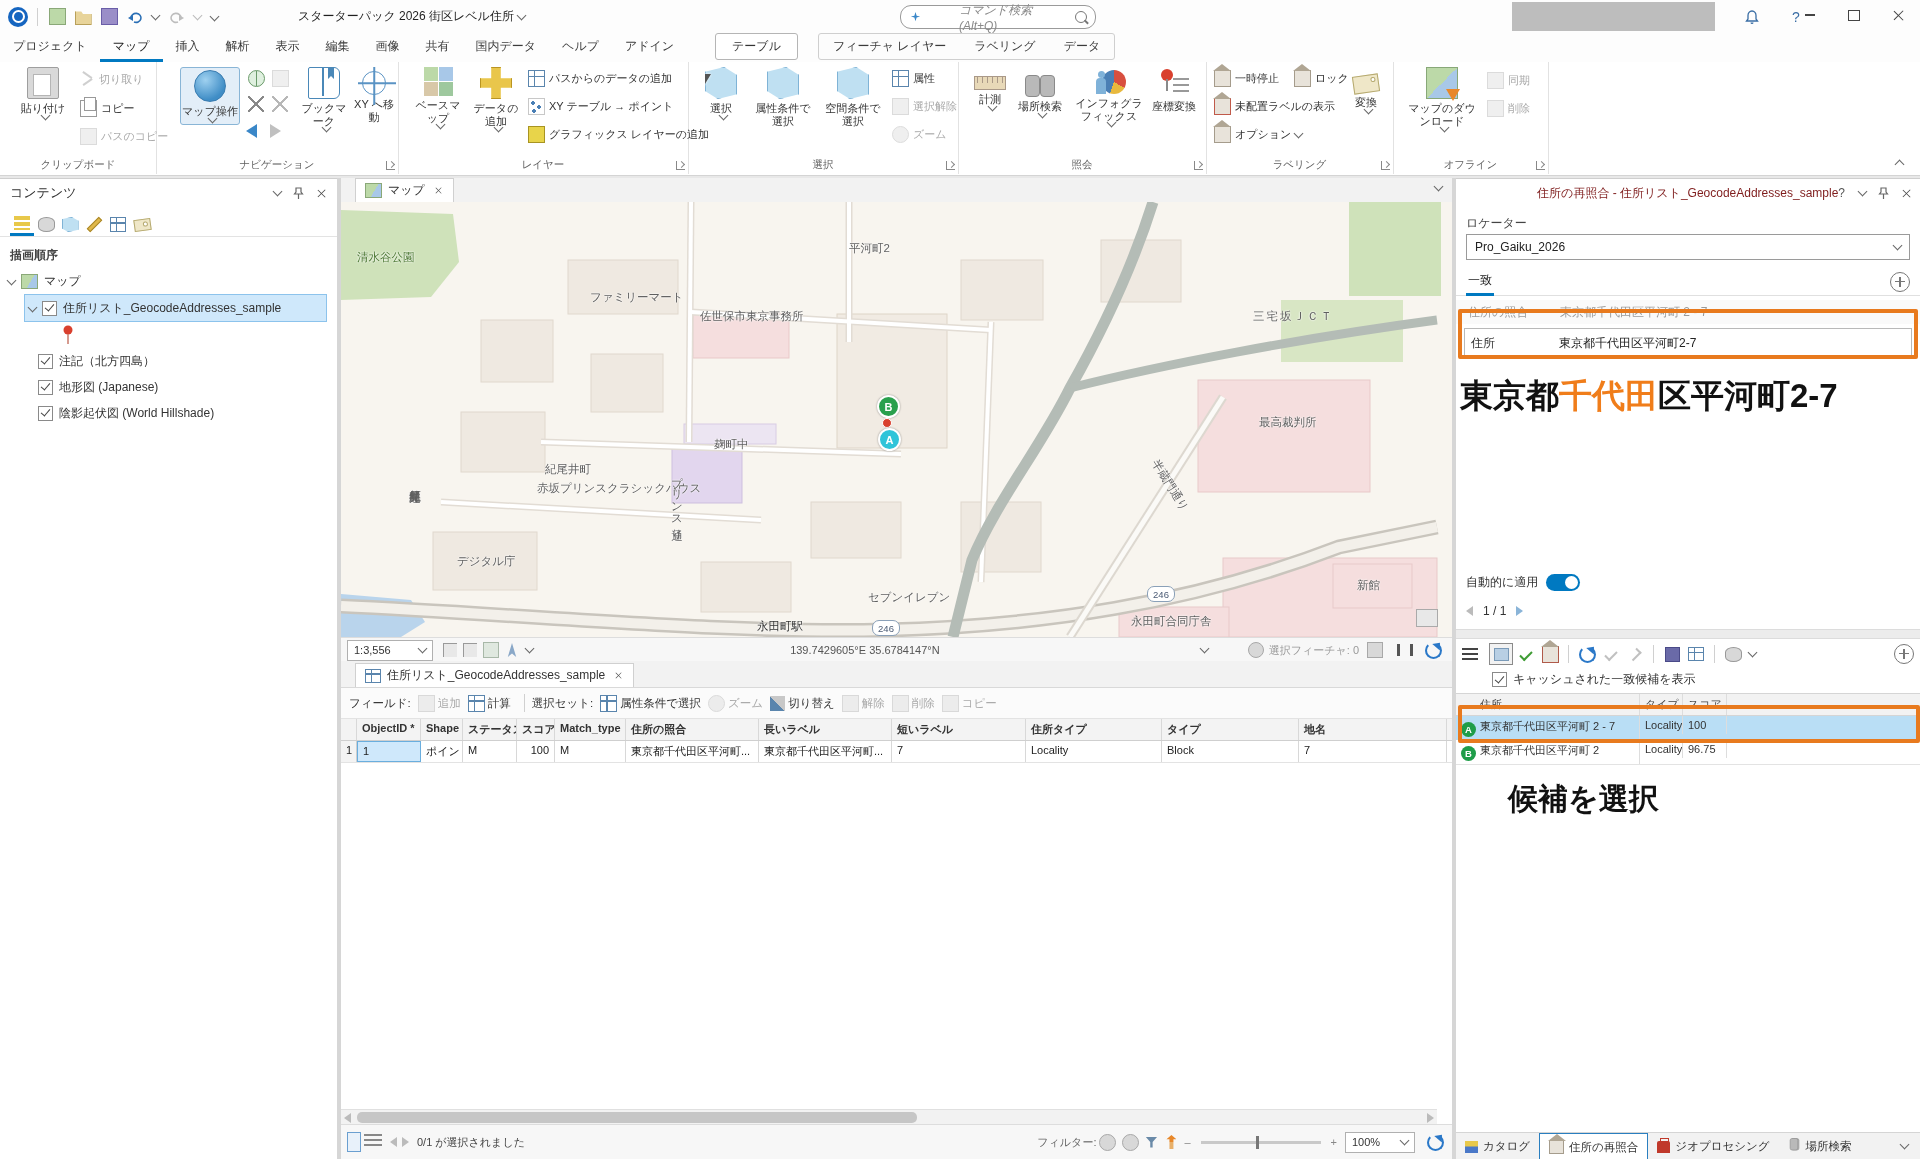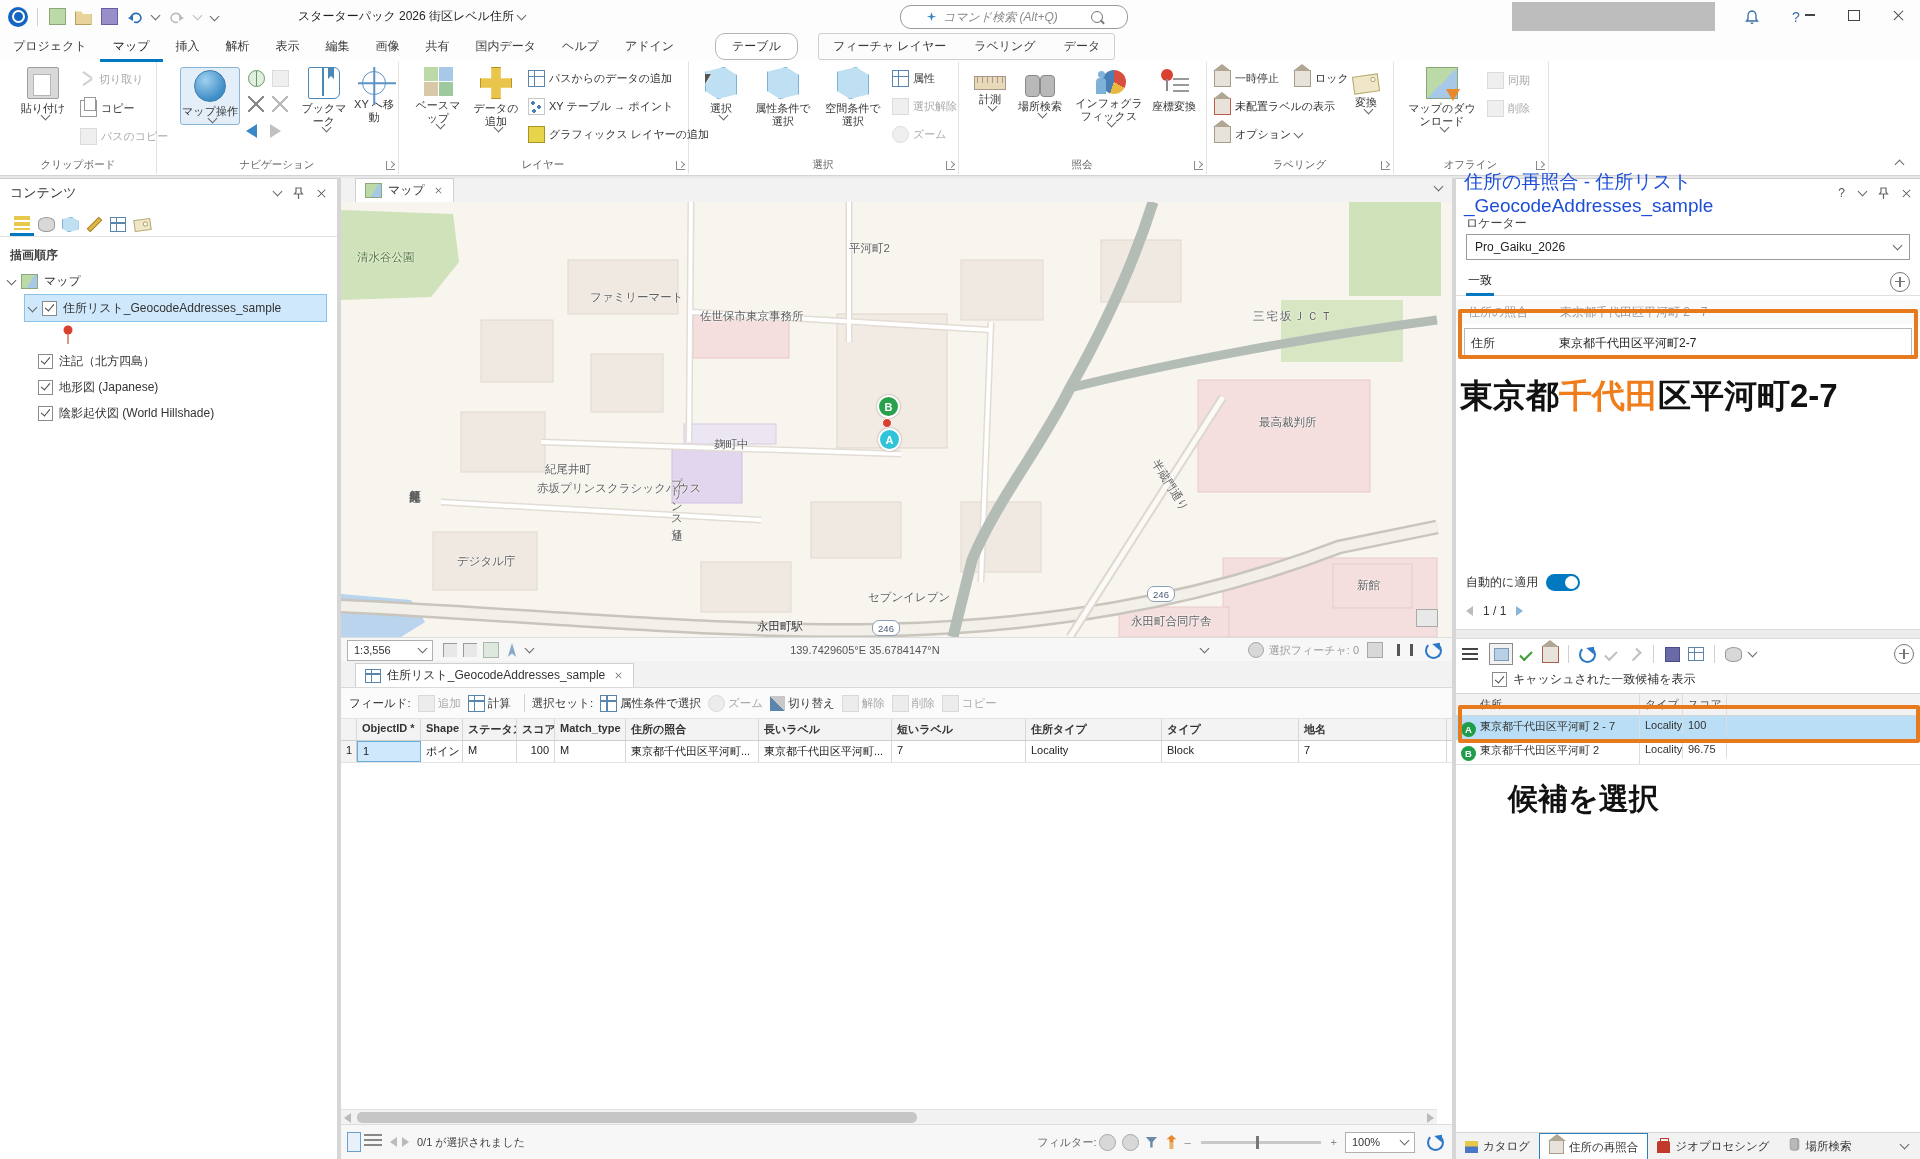--- a/index.html
+++ b/index.html
@@ -10,21 +10,21 @@
   .dis{color:#a9a9a9 !important;}
   .dis .icb{opacity:.4;}
   
   #titlebar{left:0;top:0;width:1920px;height:33px;background:#fdfdfd;}
   .qicon{width:20px;height:18px;margin:0 3px;display:flex;align-items:center;justify-content:center;}
   .logo{width:20px;height:20px;border-radius:50%;background:#1565c0;display:flex;align-items:center;justify-content:center;}
   .logo::after{content:"";width:9px;height:9px;border:2.5px solid #fff;border-radius:50%;}
   .vdiv{width:1px;height:18px;background:#d0d0d0;margin:0 6px;}
   .chv{display:inline-block;width:6px;height:6px;border-right:1.4px solid #666;border-bottom:1.4px solid #666;transform:rotate(45deg);margin-left:4px;margin-top:-3px;}
   .chv.up{transform:rotate(-135deg);margin-top:3px;}
-  .searchpill{width:178px;height:22px;border:1px solid #9a9a9a;border-radius:11px;background:#fff;display:flex;align-items:center;padding:0 24px;color:#8a8a8a;font-style:italic;}
+  .searchpill{width:178px;height:22px;border:1px solid #9a9a9a;border-radius:11px;background:#fff;display:flex;align-items:center;padding:0 8px;color:#8a8a8a;font-style:italic;gap:32px;}
   .mag{width:10px;height:10px;border:1.5px solid #777;border-radius:50%;position:relative;display:inline-block;}
   .mag::after{content:"";position:absolute;width:5px;height:1.5px;background:#777;left:8px;top:9px;transform:rotate(45deg);}
   .winbtn{width:44px;height:30px;display:flex;align-items:center;justify-content:center;color:#444;}
   .minglyph{width:10px;height:1.5px;background:#444;}
   .maxglyph{width:10px;height:9px;border:1.2px solid #444;}
   .closeglyph{position:relative;width:11px;height:11px;}
   .closeglyph::before,.closeglyph::after{content:"";position:absolute;left:5px;top:-1px;width:1.4px;height:13px;background:#444;}
   .closeglyph::before{transform:rotate(45deg);}
   .closeglyph::after{transform:rotate(-45deg);}
   
@@ -142,21 +142,21 @@
   .tstatus{position:absolute;left:0;bottom:0;width:100%;height:34px;background:#f7f7f7;border-top:1px solid #ddd;display:flex;align-items:center;font-size:11px;color:#444;}
   .lsq{width:18px;height:16px;margin:0 3px;background:linear-gradient(#888 0 2px,transparent 2px 5px,#888 5px 7px,transparent 7px 10px,#888 10px 12px,transparent 12px 16px);}
   .boxed{border:1px solid #6a9fd0;background:#e8f1fa;padding:3px;}
   .tri{width:0;height:0;display:inline-block;}
   .tri.l{border-top:5px solid transparent;border-bottom:5px solid transparent;border-right:7px solid #bbb;}
   .tri.r{border-top:5px solid transparent;border-bottom:5px solid transparent;border-left:7px solid #bbb;}
   .slider{width:120px;height:3px;background:#c9c9c9;position:relative;margin:0 8px;}
   .slider i{position:absolute;left:55px;top:-5px;width:3px;height:13px;background:#777;}
   
   #rpane{left:1456px;top:178px;width:464px;height:981px;background:#fff;border-top:1px solid #cfcfcf;}
-  .rtitle{color:#1d4ed8;font-size:19px;}
+  .rtitle{color:#7f1d1d;font-size:12px;text-align:right;}
   .combo{border:1px solid #9a9a9a;background:#fff;height:24px;display:flex;align-items:center;justify-content:space-between;padding:0 8px;color:#222;}
   .underline-tab{border-bottom:3px solid #0079c1;padding:4px 2px;display:inline-block;color:#222;}
   .pluscirc{width:18px;height:18px;border:1.3px solid #777;border-radius:50%;position:relative;}
   .pluscirc::before,.pluscirc::after{content:"";position:absolute;background:#777;}
   .pluscirc::before{left:4px;top:7.5px;width:10px;height:1.5px;}
   .pluscirc::after{left:8.2px;top:3.5px;width:1.5px;height:10px;}
   .grayrow{color:#9a9a9a;background:#fafafa;}
   .orangebox{position:absolute;border:4px solid #e87a1e;border-radius:2px;pointer-events:none;}
   .bigtext{font-size:33px;font-weight:bold;color:#111;letter-spacing:0;}
   .bigtext .em{color:#f07d1a;}
@@ -250,21 +250,21 @@
   <span class="rtab active">マップ</span>
   <span class="rtab">挿入</span>
   <span class="rtab">解析</span>
   <span class="rtab">表示</span>
   <span class="rtab">編集</span>
   <span class="rtab">画像</span>
   <span class="rtab">共有</span>
   <span class="rtab">国内データ</span>
   <span class="rtab">ヘルプ</span>
   <span class="rtab">アドイン</span>
-  <span class="ctxbox" style="margin-left:28px;border-radius:10px;">テーブル</span>
+  <span class="ctxbox" style="margin-left:28px;">テーブル</span>
   <span class="ctxgroup" style="margin-left:16px;">
     <span class="rtab">フィーチャ レイヤー</span>
     <span class="rtab">ラベリング</span>
     <span class="rtab">データ</span>
   </span>
 </div>
 
 <div class="abs" id="ribbon">
 
   <div class="rgroup" style="left:0;width:156px;">

